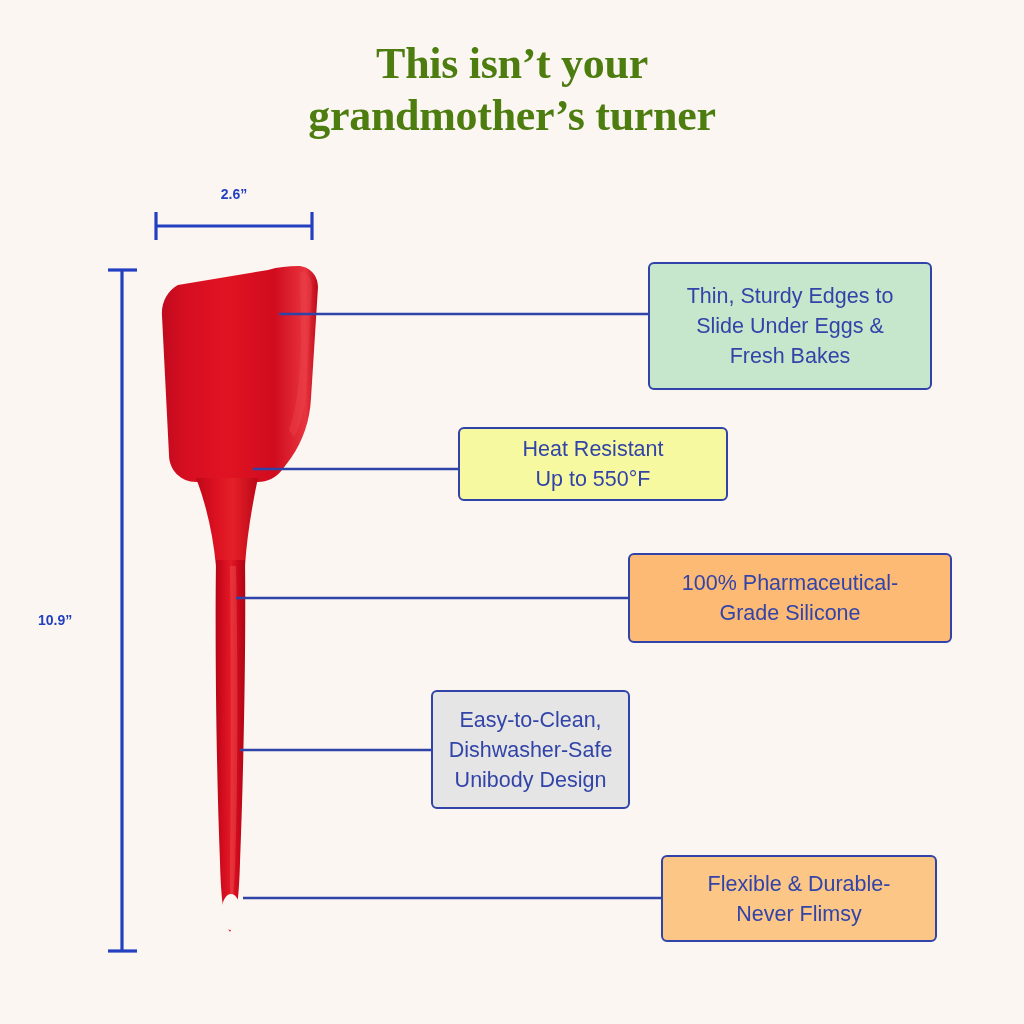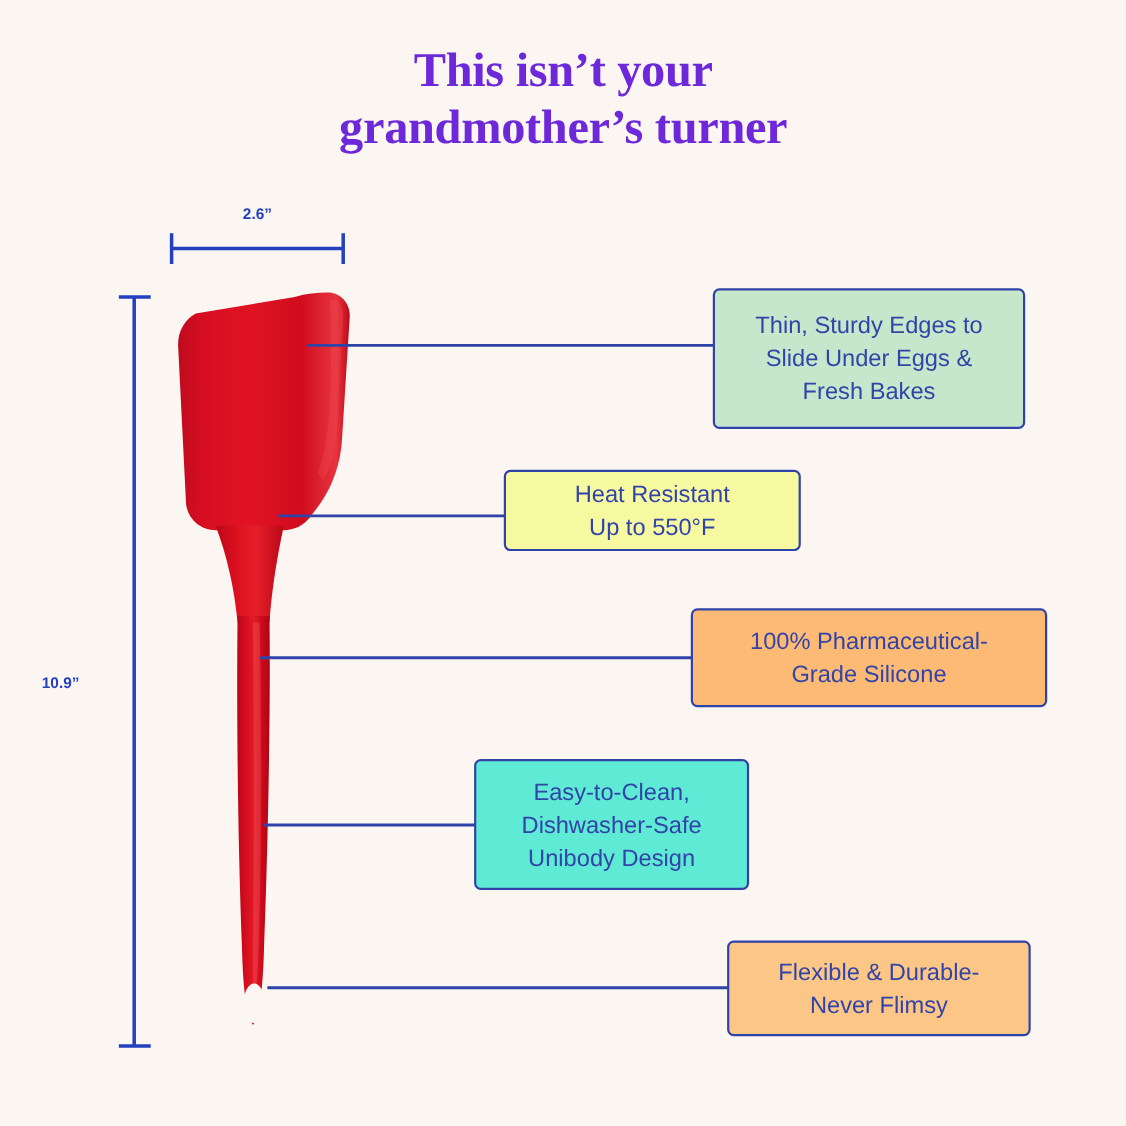--- a/index.html
+++ b/index.html
@@ -24,21 +24,21 @@
     position: absolute;
     left: 0;
     top: 38px;
     width: 1024px;
     text-align: center;
     font-family: "Liberation Serif", serif;
     font-weight: bold;
     font-size: 44px;
     line-height: 52px;
     letter-spacing: -0.3px;
-    color: #6d28d9;
+    color: #4d7c0f;
   }
   .title .line {
     display: block;
   }
 
   
   #product-svg {
     position: absolute;
     left: 0;
     top: 0;
@@ -91,22 +91,22 @@
   }
   #callout-heat {
     left: 458px; top: 427px; width: 270px; height: 74px;
     background: #F7F9A0;
   }
   #callout-silicone {
     left: 628px; top: 553px; width: 324px; height: 90px;
     background: #fdba74;
   }
   #callout-clean {
-    left: 431px; top: 690px; width: 250px; height: 119px;
-    background: #5eead4;
+    left: 431px; top: 690px; width: 199px; height: 119px;
+    background: #e5e5e5;
   }
   #callout-flexible {
     left: 661px; top: 855px; width: 276px; height: 87px;
     background: #FBC686;
   }
 </style>
 </head>
 <body>
 
 <div id="infographic">

